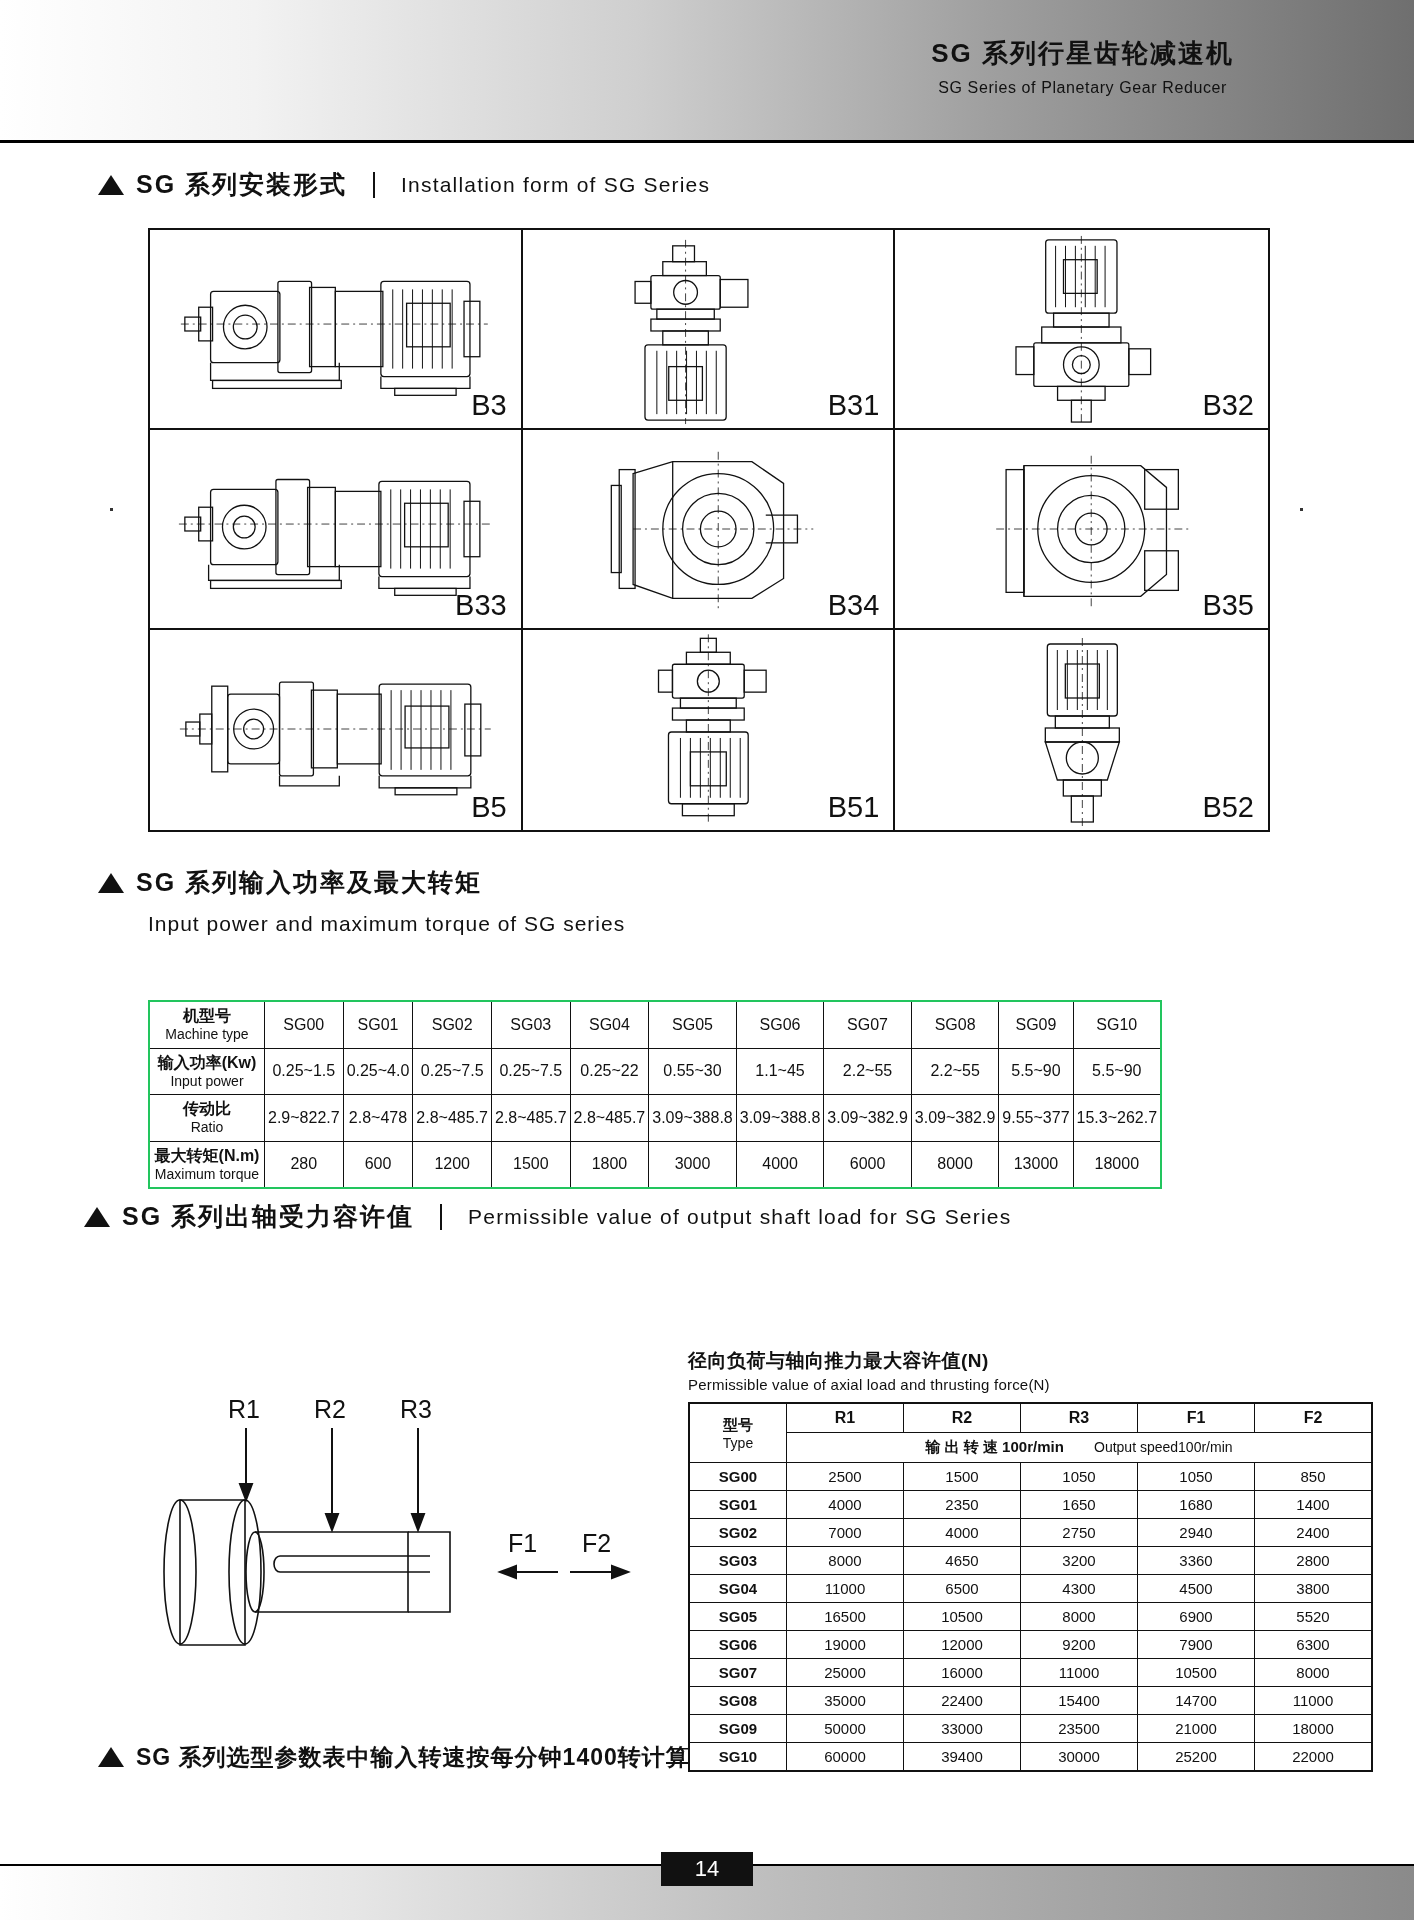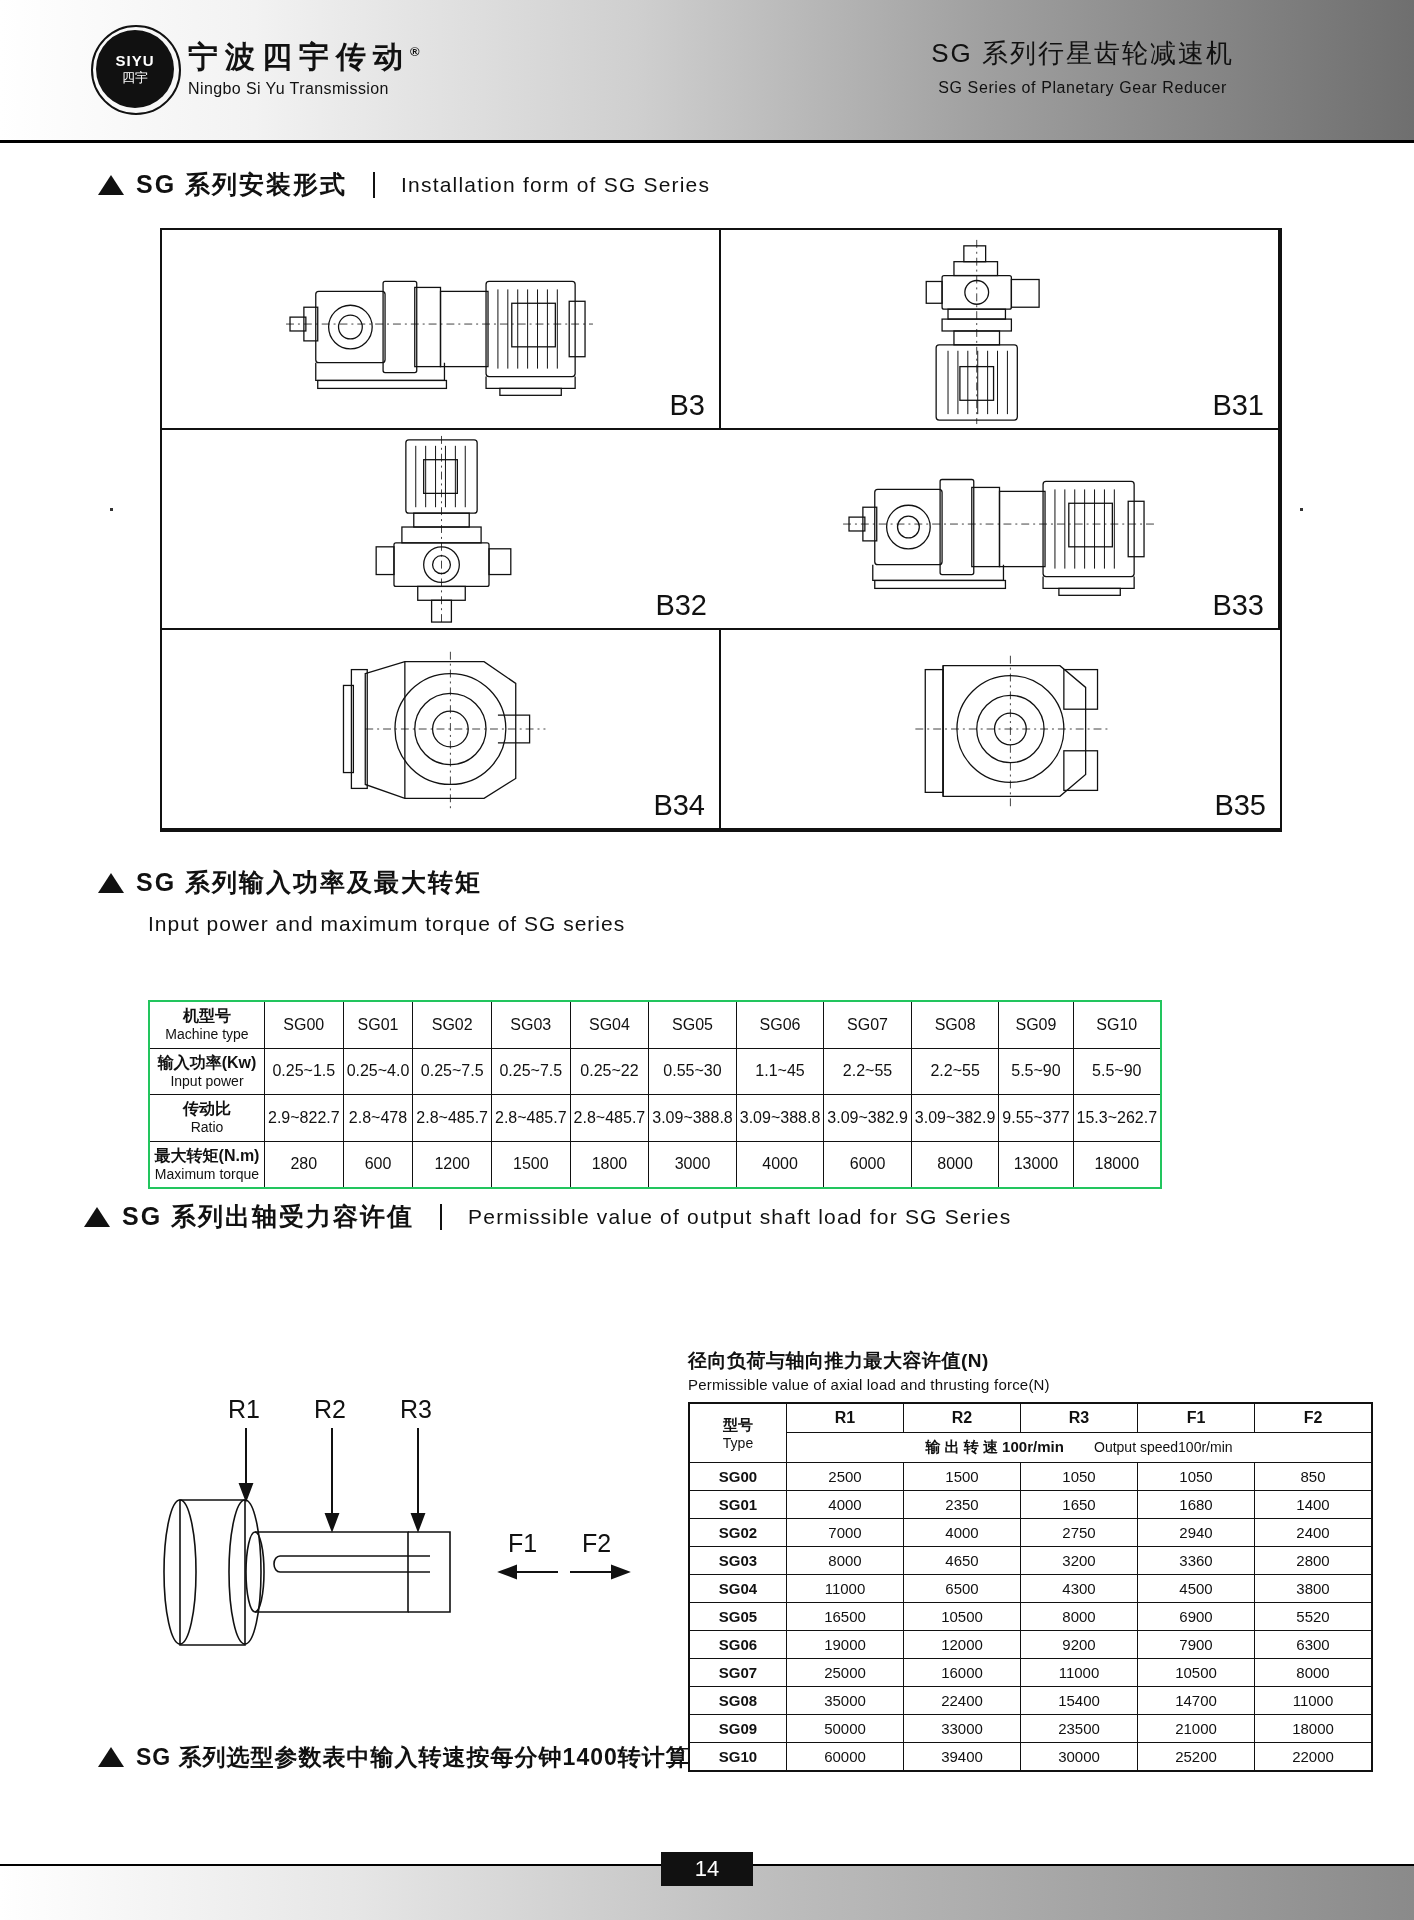--- a/index.html
+++ b/index.html
@@ -27,34 +27,34 @@
   .logo-mark .lm-bot{font-size:13px;}
   .logo-mark:after{
     content:"";position:absolute;left:-5px;top:-5px;width:86px;height:86px;
     border:2px solid #111;border-radius:50%;
   }
   .logo-text{line-height:1.2;}
   .logo-cn{font-size:30px;font-weight:bold;letter-spacing:7px;color:#111;}
   .logo-en{font-size:16px;color:#111;letter-spacing:.4px;margin-top:4px;}
   .logo-reg{font-size:13px;vertical-align:super;}
   .header-title{position:absolute;right:180px;top:36px;text-align:center;}
-  .ht-cn{font-size:26px;font-weight:normal;color:#111;letter-spacing:2px;}
+  .ht-cn{font-size:26px;font-weight:bold;color:#111;letter-spacing:2px;}
   .ht-en{font-size:16px;color:#111;margin-top:8px;letter-spacing:.6px;}
 
   
   .sec-head{position:absolute;display:flex;align-items:center;}
   .tri{width:0;height:0;border-left:13px solid transparent;border-right:13px solid transparent;border-bottom:20px solid #111;margin-right:12px;}
   .sec-cn{font-size:25px;font-weight:bold;letter-spacing:2px;color:#111;}
   .sec-div{display:inline-block;width:2px;height:26px;background:#111;margin:0 26px;}
   .sec-en{font-size:21px;color:#111;letter-spacing:1.2px;}
 
   
   .inst-grid{
-    position:absolute;left:160px;top:228px;width:1118px;height:600px;
-    border:2px solid #111;display:grid;grid-template-columns:repeat(2,1fr);grid-template-rows:repeat(3,1fr);
+    position:absolute;left:148px;top:228px;width:1118px;height:600px;
+    border:2px solid #111;display:grid;grid-template-columns:repeat(3,1fr);grid-template-rows:repeat(3,1fr);
   }
   .inst-cell{position:relative;border-right:2px solid #111;border-bottom:2px solid #111;overflow:hidden;}
   .inst-grid .inst-cell:nth-child(3n){border-right:none;}
   .inst-grid .inst-cell:nth-child(n+7){border-bottom:none;}
   .inst-label{position:absolute;right:14px;bottom:6px;font-size:29px;color:#111;font-family:"Liberation Sans",sans-serif;}
   .inst-art{position:absolute;left:0;top:0;width:100%;height:100%;}
 
   
   table{border-collapse:collapse;}
   .t1{position:absolute;left:148px;top:1000px;border:2px solid #22c55e;}
@@ -90,32 +90,20 @@
     position:absolute;left:50%;transform:translateX(-50%);bottom:34px;
     width:92px;height:34px;background:#111;color:#fff;font-size:22px;
     display:flex;align-items:center;justify-content:center;
   }
   .dot{position:absolute;width:3px;height:3px;background:#333;}
 </style>
 </head>
 <body>
 
 <div class="header">
-  <div class="logo-wrap">
-    <div class="logo-mark">
-      <span class="lm-top">SIYU</span>
-      <span class="lm-bot">四宇</span>
-    </div>
-    <div class="logo-text">
-      <div class="logo-cn">
-        <span>宁波四宇传动</span><span class="logo-reg">®</span>
-      </div>
-      <div class="logo-en">Ningbo Si Yu Transmission</div>
-    </div>
-  </div>
   <div class="header-title">
     <div class="ht-cn">SG 系列行星齿轮减速机</div>
     <div class="ht-en">SG  Series of Planetary Gear Reducer</div>
   </div>
 </div>
 
 <div class="sec-head" style="left:98px;top:168px;">
   <span class="tri"></span>
   <span class="sec-cn">SG 系列安装形式</span>
   <span class="sec-div"></span>

